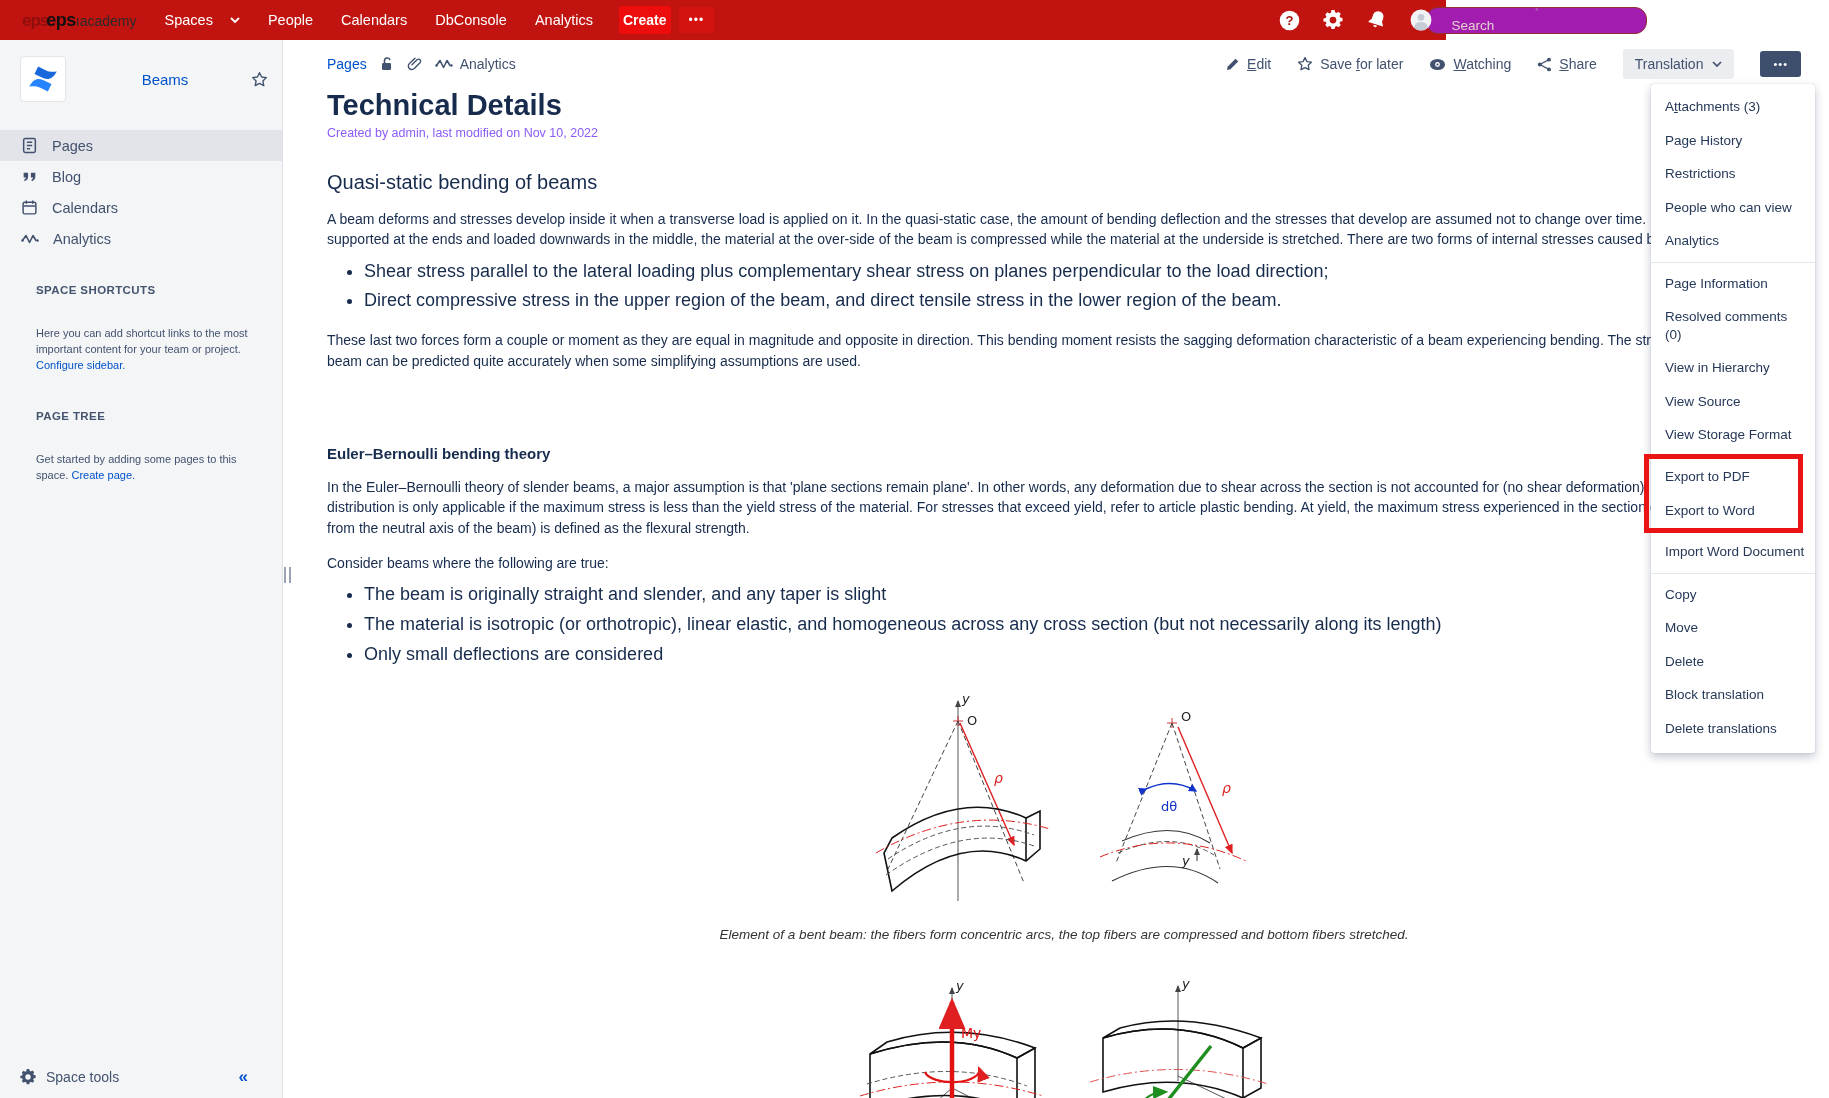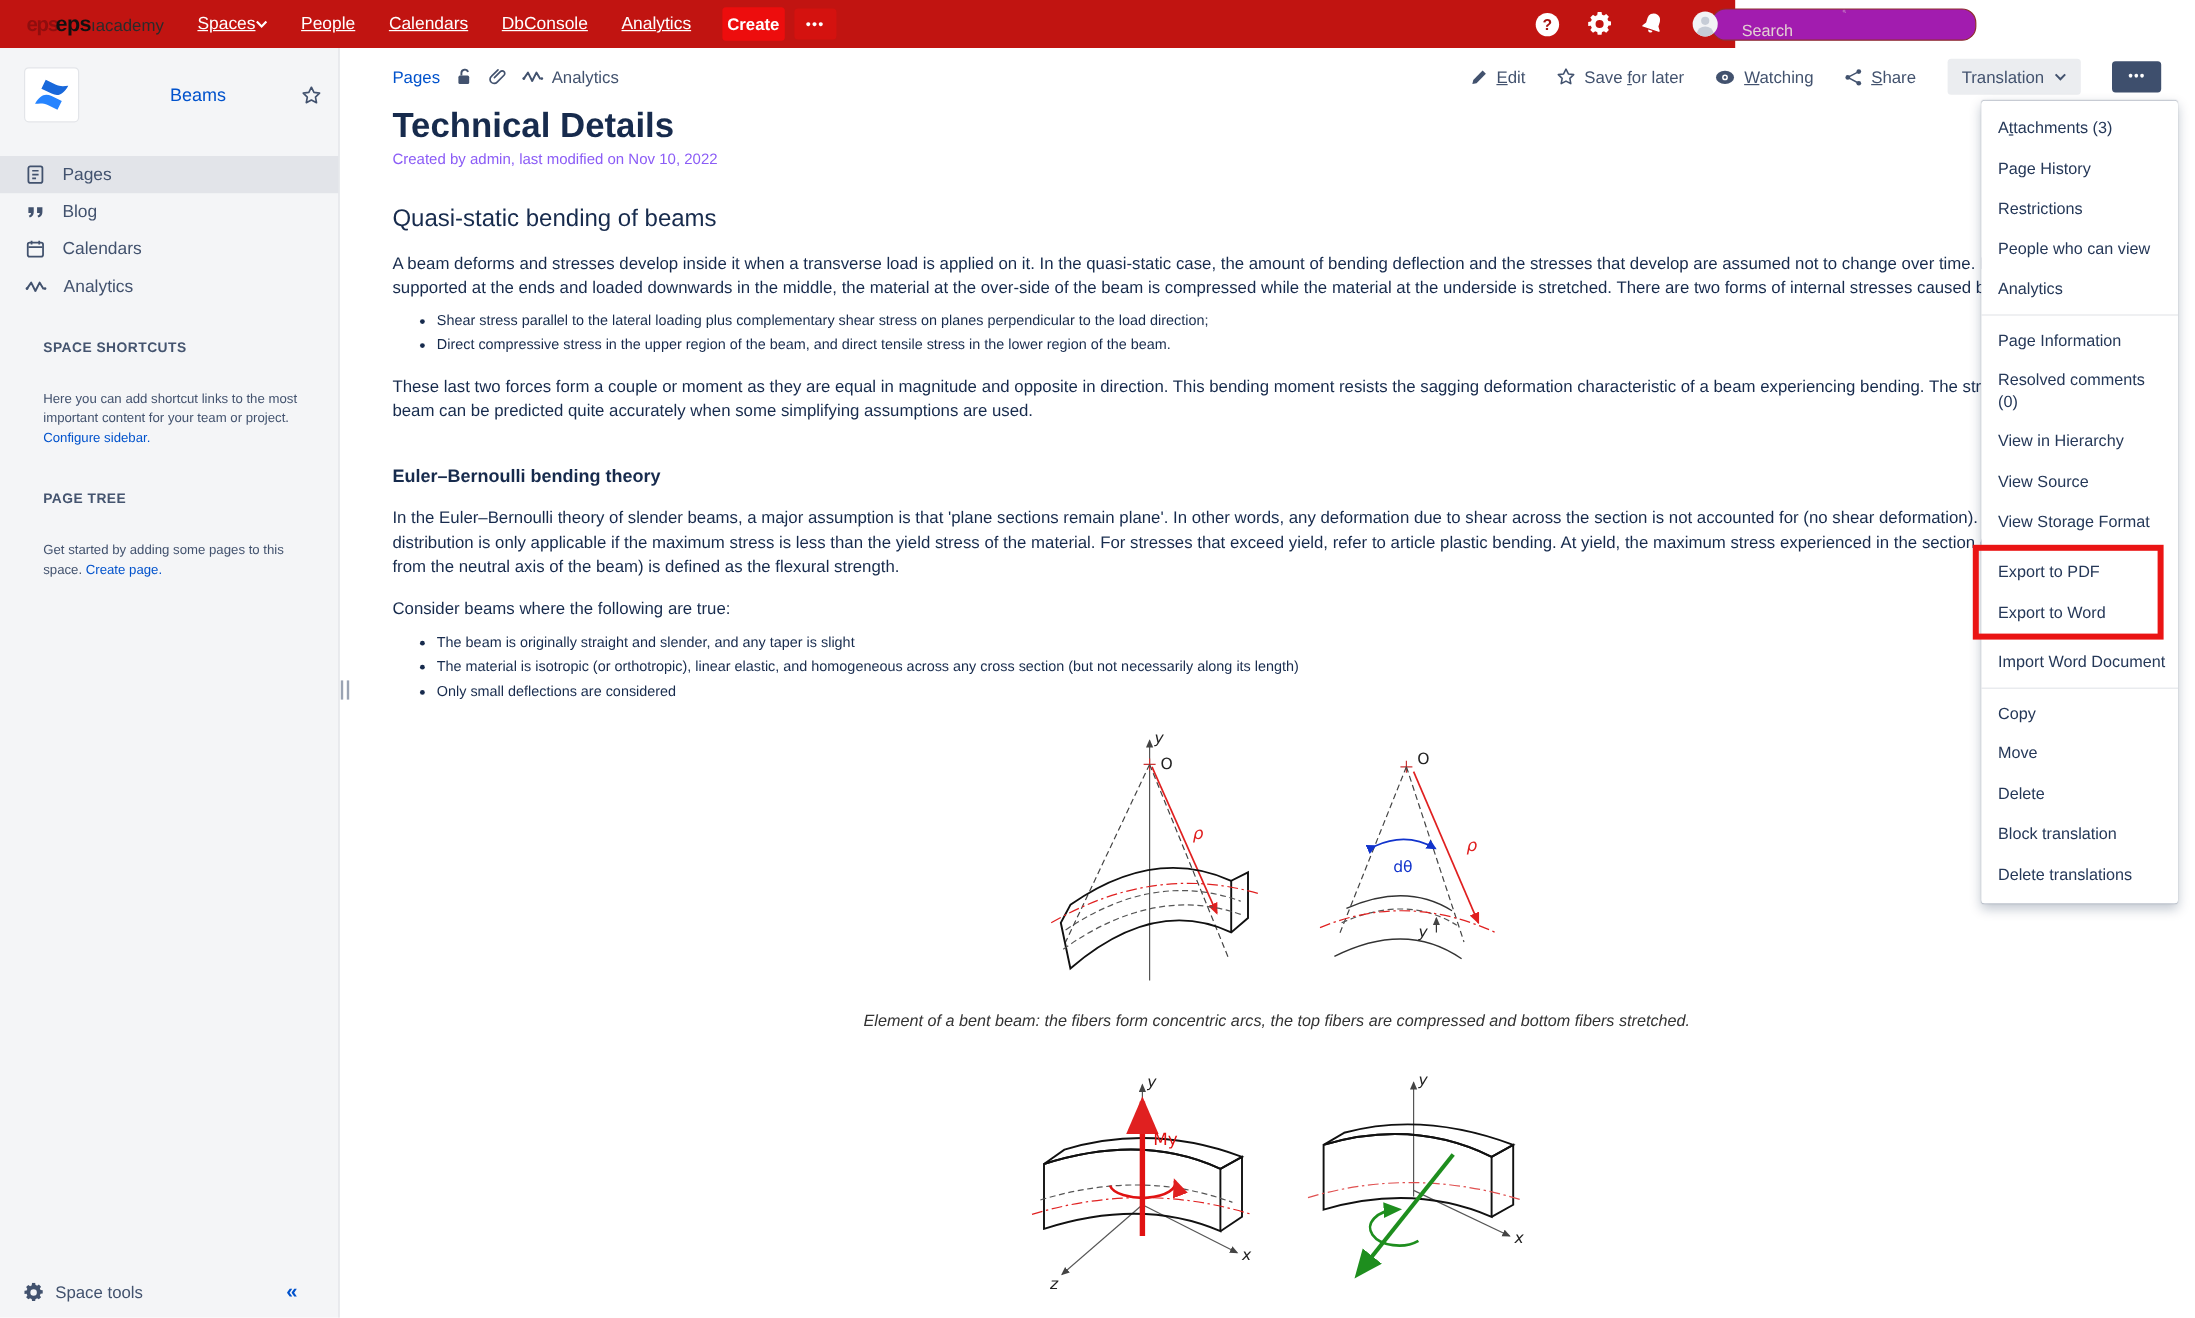--- a/index.html
+++ b/index.html
@@ -7,21 +7,21 @@
     font-family:"Liberation Sans", sans-serif; }
 
   
   .topbar { position:absolute; left:0; top:0; width:1446px; height:40px;
     background:#c11411; display:flex; align-items:center; color:#fff; z-index:50; }
   .brand { display:flex; align-items:baseline; margin:0 28px 0 22px; }
   .brand .mark { color:#8f0e0e; font-weight:bold; font-size:17px; letter-spacing:-1px; }
   .brand .bold { color:#111; font-weight:bold; font-size:18px; letter-spacing:-0.5px; margin-left:-2px; }
   .brand .rest { color:#2b2b2b; font-size:14px; }
   .tnav { display:flex; align-items:center; gap:28px; font-size:14.5px; }
-  .tnav .titem { display:flex; align-items:center; gap:0; cursor:pointer;text-decoration:underline; }
+  .tnav .titem { display:flex; align-items:center; gap:17px; cursor:pointer; }
   .createbtn { background:#ed0d0d; border-radius:3px; padding:6px 4px; font-weight:bold;
     font-size:14px; margin-left:26px; }
   .tmore { background:#d4120f; border-radius:3px; padding:6px 10px; margin-left:8px;
     font-size:12px; letter-spacing:1px; }
   .tsearch { position:absolute; left:1426px; top:7px; width:221px; height:27px;
     background:#a21caf; border:1px solid #8f2f2f; border-radius:12px;
     display:flex; align-items:center; padding:0 8px; gap:7px;flex-direction:column; }
   .tsearch input { background:transparent; border:none; outline:none; color:#f0e2e2;
     font-size:13.5px; width:170px; font-family:"Liberation Sans",sans-serif; }
   .tsearch input::placeholder { color:#e3d2d2; }
@@ -67,23 +67,23 @@
   .transl-btn { background:#ebedf0; border-radius:3px; padding:7px 12px; display:flex;
     align-items:center; gap:9px; color:#42526e; cursor:pointer;text-align:right; }
   .pg-more { background:#3e4f6d; color:#fff; border-radius:3px; padding:7px 13px;
     font-size:11px; letter-spacing:1px; cursor:pointer; }
 
   .pg-title { margin-top:9px; font-size:29px; font-weight:bold; color:#172b4d; }
   .byline { margin-top:4px; font-size:12.5px; color:#8b5cf6; }
 
   .content { color:#172b4d; }
   .content h2 { margin-top:31px; font-size:20px; font-weight:normal; color:#172b4d; }
-  .content h3 { margin-top:37px; font-size:15px; font-weight:bold; color:#172b4d; }
+  .content h3 { margin-top:74px; font-size:15px; font-weight:bold; color:#172b4d; }
   .content p { margin-top:15px; font-size:14px; line-height:1.45; max-width:1480px; }
-  .content ul { margin-top:8px; margin-left:37px; font-size:12px; line-height:1.55; }
+  .content ul { margin-top:8px; margin-left:37px; font-size:18px; line-height:1.55; }
   .content li { margin-top:2px; }
 
   .figrow { display:flex; justify-content:center; align-items:flex-start; gap:40px;
     margin-top:22px; }
   .figcap { margin-top:14px; text-align:center; font-style:italic; font-size:13.5px;
     color:#333; }
   .figrow2 { display:flex; justify-content:center; align-items:flex-start; gap:28px;
     margin-top:34px; }
 
   

